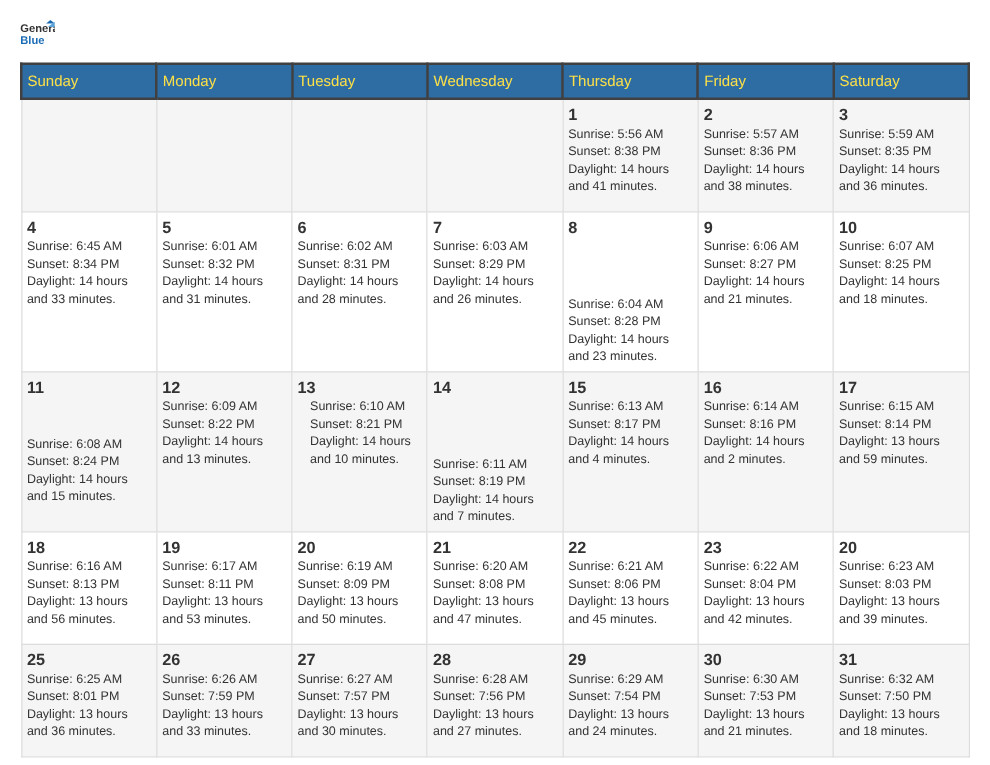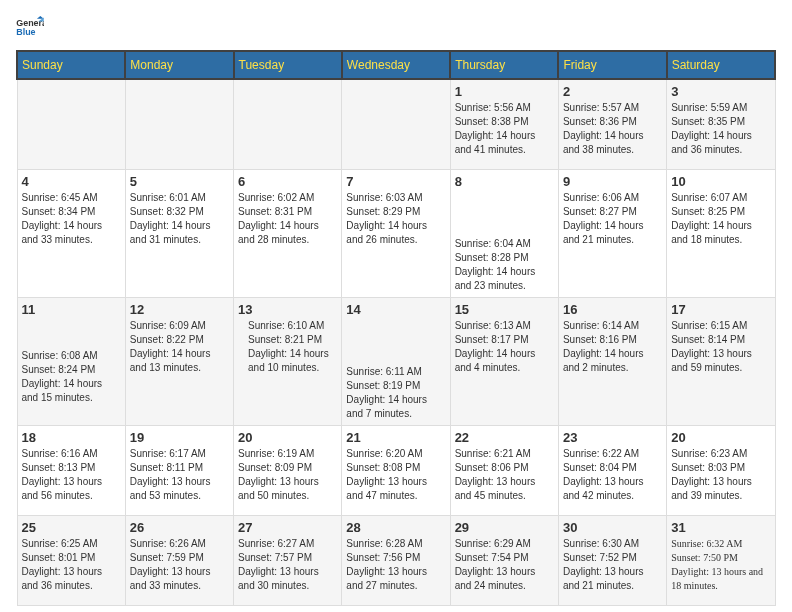--- a/index.html
+++ b/index.html
@@ -293,24 +293,24 @@
         </td>
         <td>
           <span class="day-number">29</span>
           <div class="cell-info" style="white-space: pre-line;">Sunrise: 6:29 AM
 Sunset: 7:54 PM
 Daylight: 13 hours and 24 minutes.</div>
         </td>
         <td>
           <span class="day-number">30</span>
           <div class="cell-info" style="white-space: pre-line;">Sunrise: 6:30 AM
-Sunset: 7:52 PM
+Sunset: 7:53 PM
 Daylight: 13 hours and 21 minutes.</div>
         </td>
         <td>
           <span class="day-number">31</span>
-          <div class="cell-info" style="white-space: pre-line; font-family: Liberation Serif, serif;">Sunrise: 6:32 AM
+          <div class="cell-info" style="white-space: pre-line;">Sunrise: 6:32 AM
 Sunset: 7:50 PM
 Daylight: 13 hours and 18 minutes.</div>
         </td>
       </tr>
     </tbody>
 </table>
 
 </body></html>

